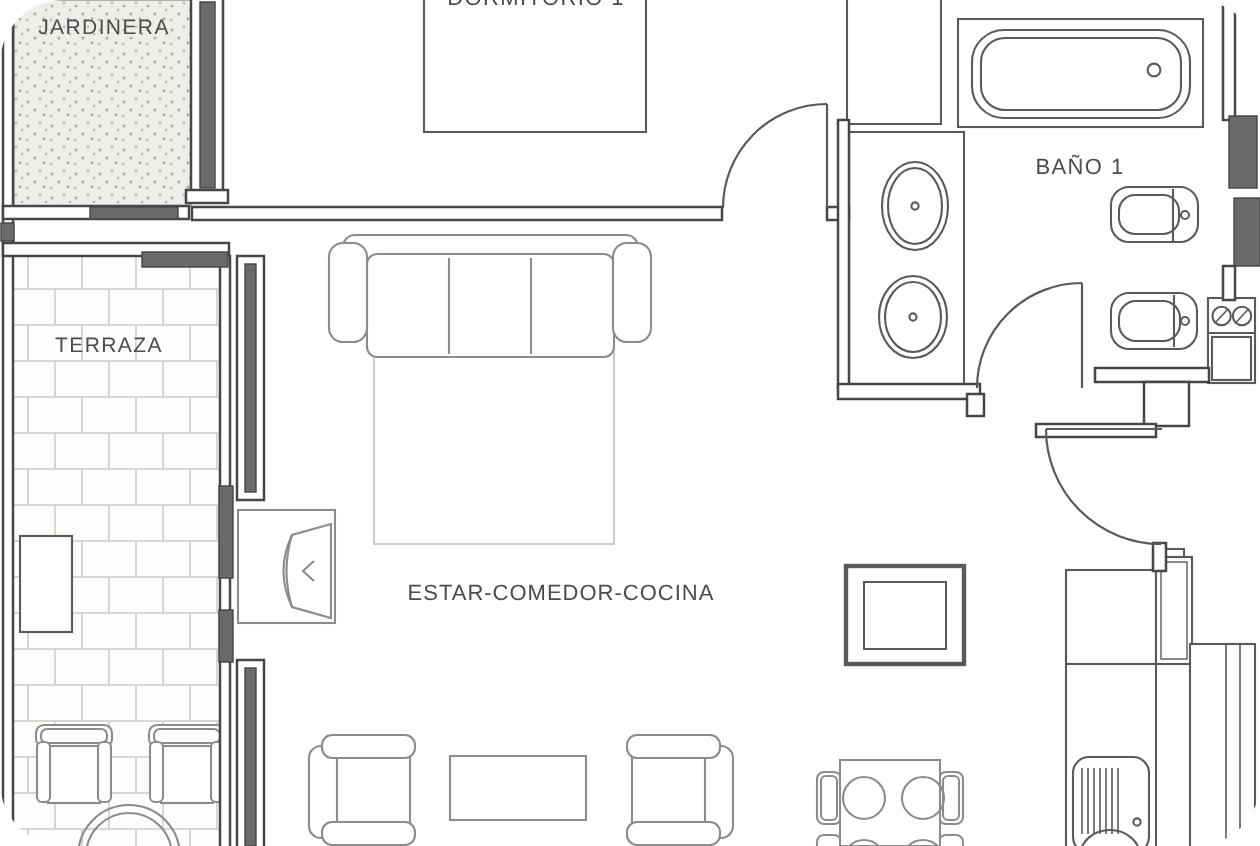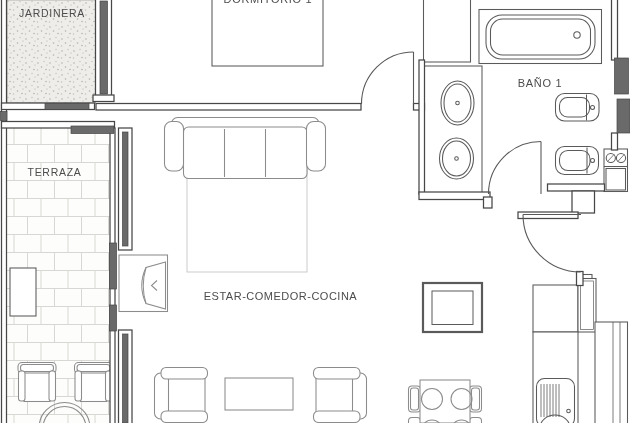--- a/index.html
+++ b/index.html
@@ -1,16 +1,16 @@
 <!DOCTYPE html>
 <html><head>
 <meta charset="utf-8">
 <style>
   html,body{margin:0;padding:0;background:#ffffff;}
-  .plan-wrap{position:relative;width:630px;height:423px;overflow:hidden;background:#ffffff;}
+  .plan-wrap{position:relative;width:630px;height:423px;overflow:hidden;background:#ffffff;border-radius:32px;}
   svg{display:block;}
   text{font-family:"Liberation Sans","DejaVu Sans",sans-serif;}
   .room-label{letter-spacing:0.7px;}
   .room-label-wide{letter-spacing:0.5px;}
 </style>
 </head>
 <body>
 
 <div class="plan-wrap">
 <svg viewBox="0 0 630 423" width="630" height="423" xmlns="http://www.w3.org/2000/svg">

